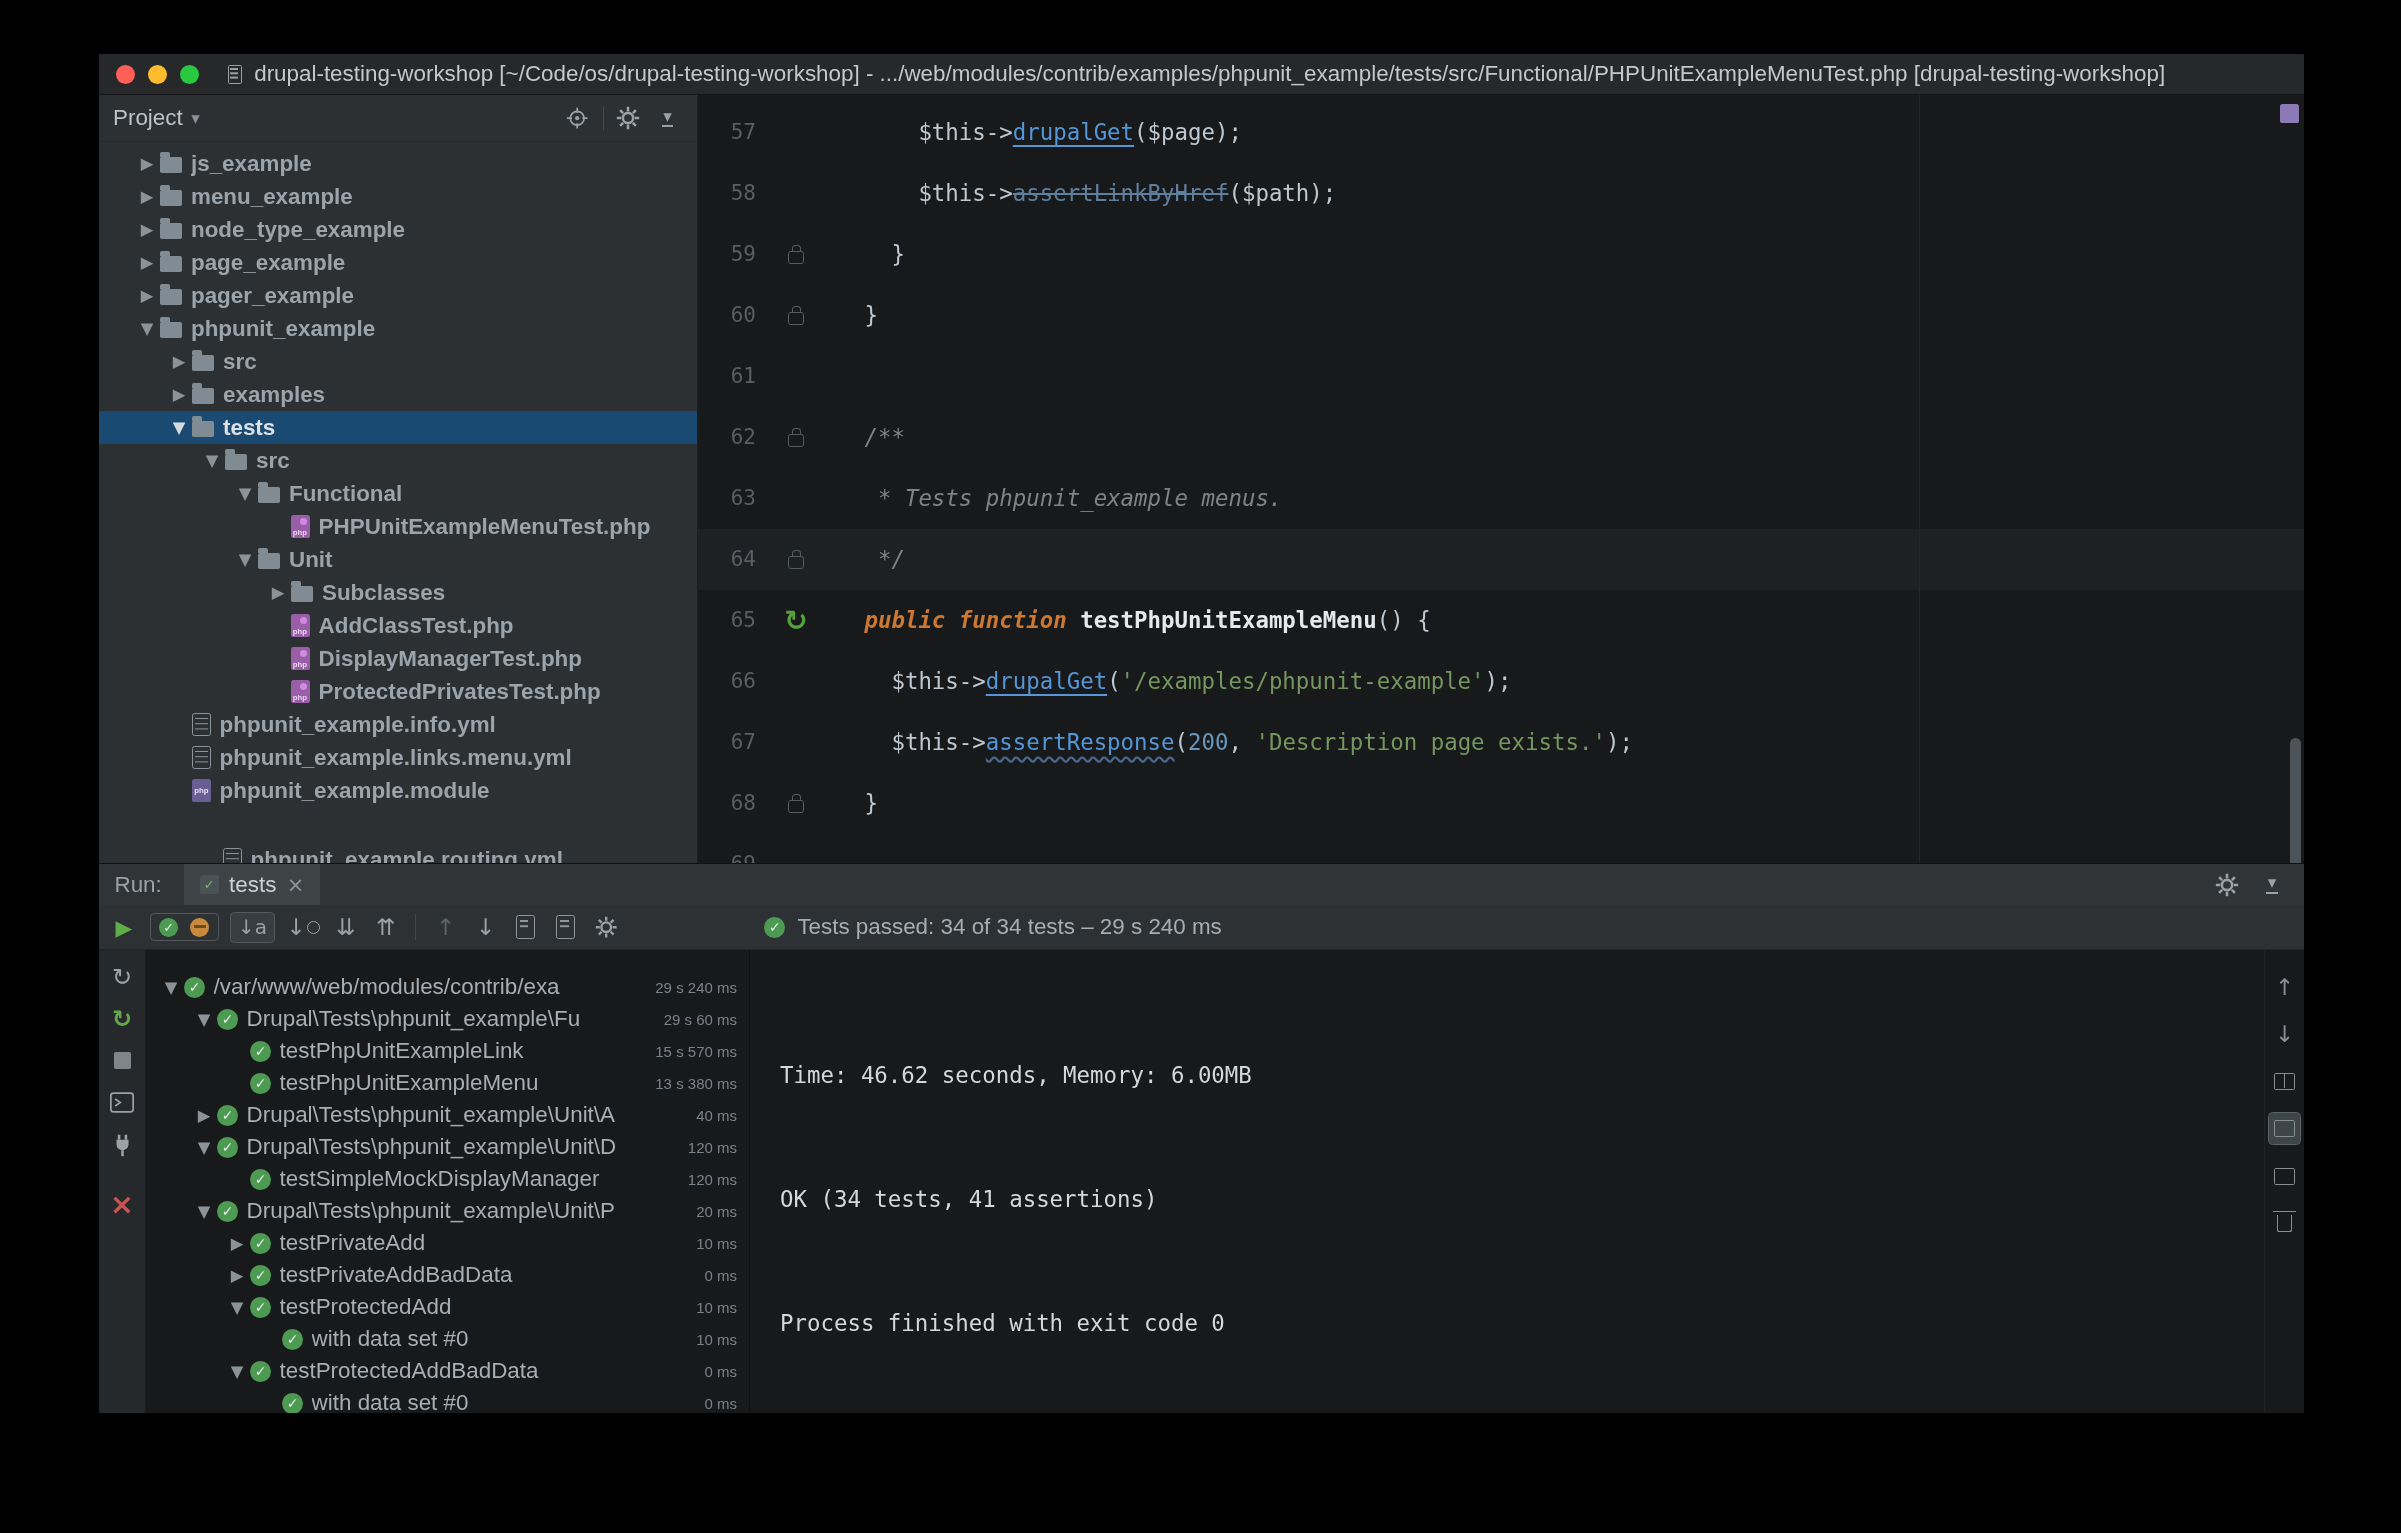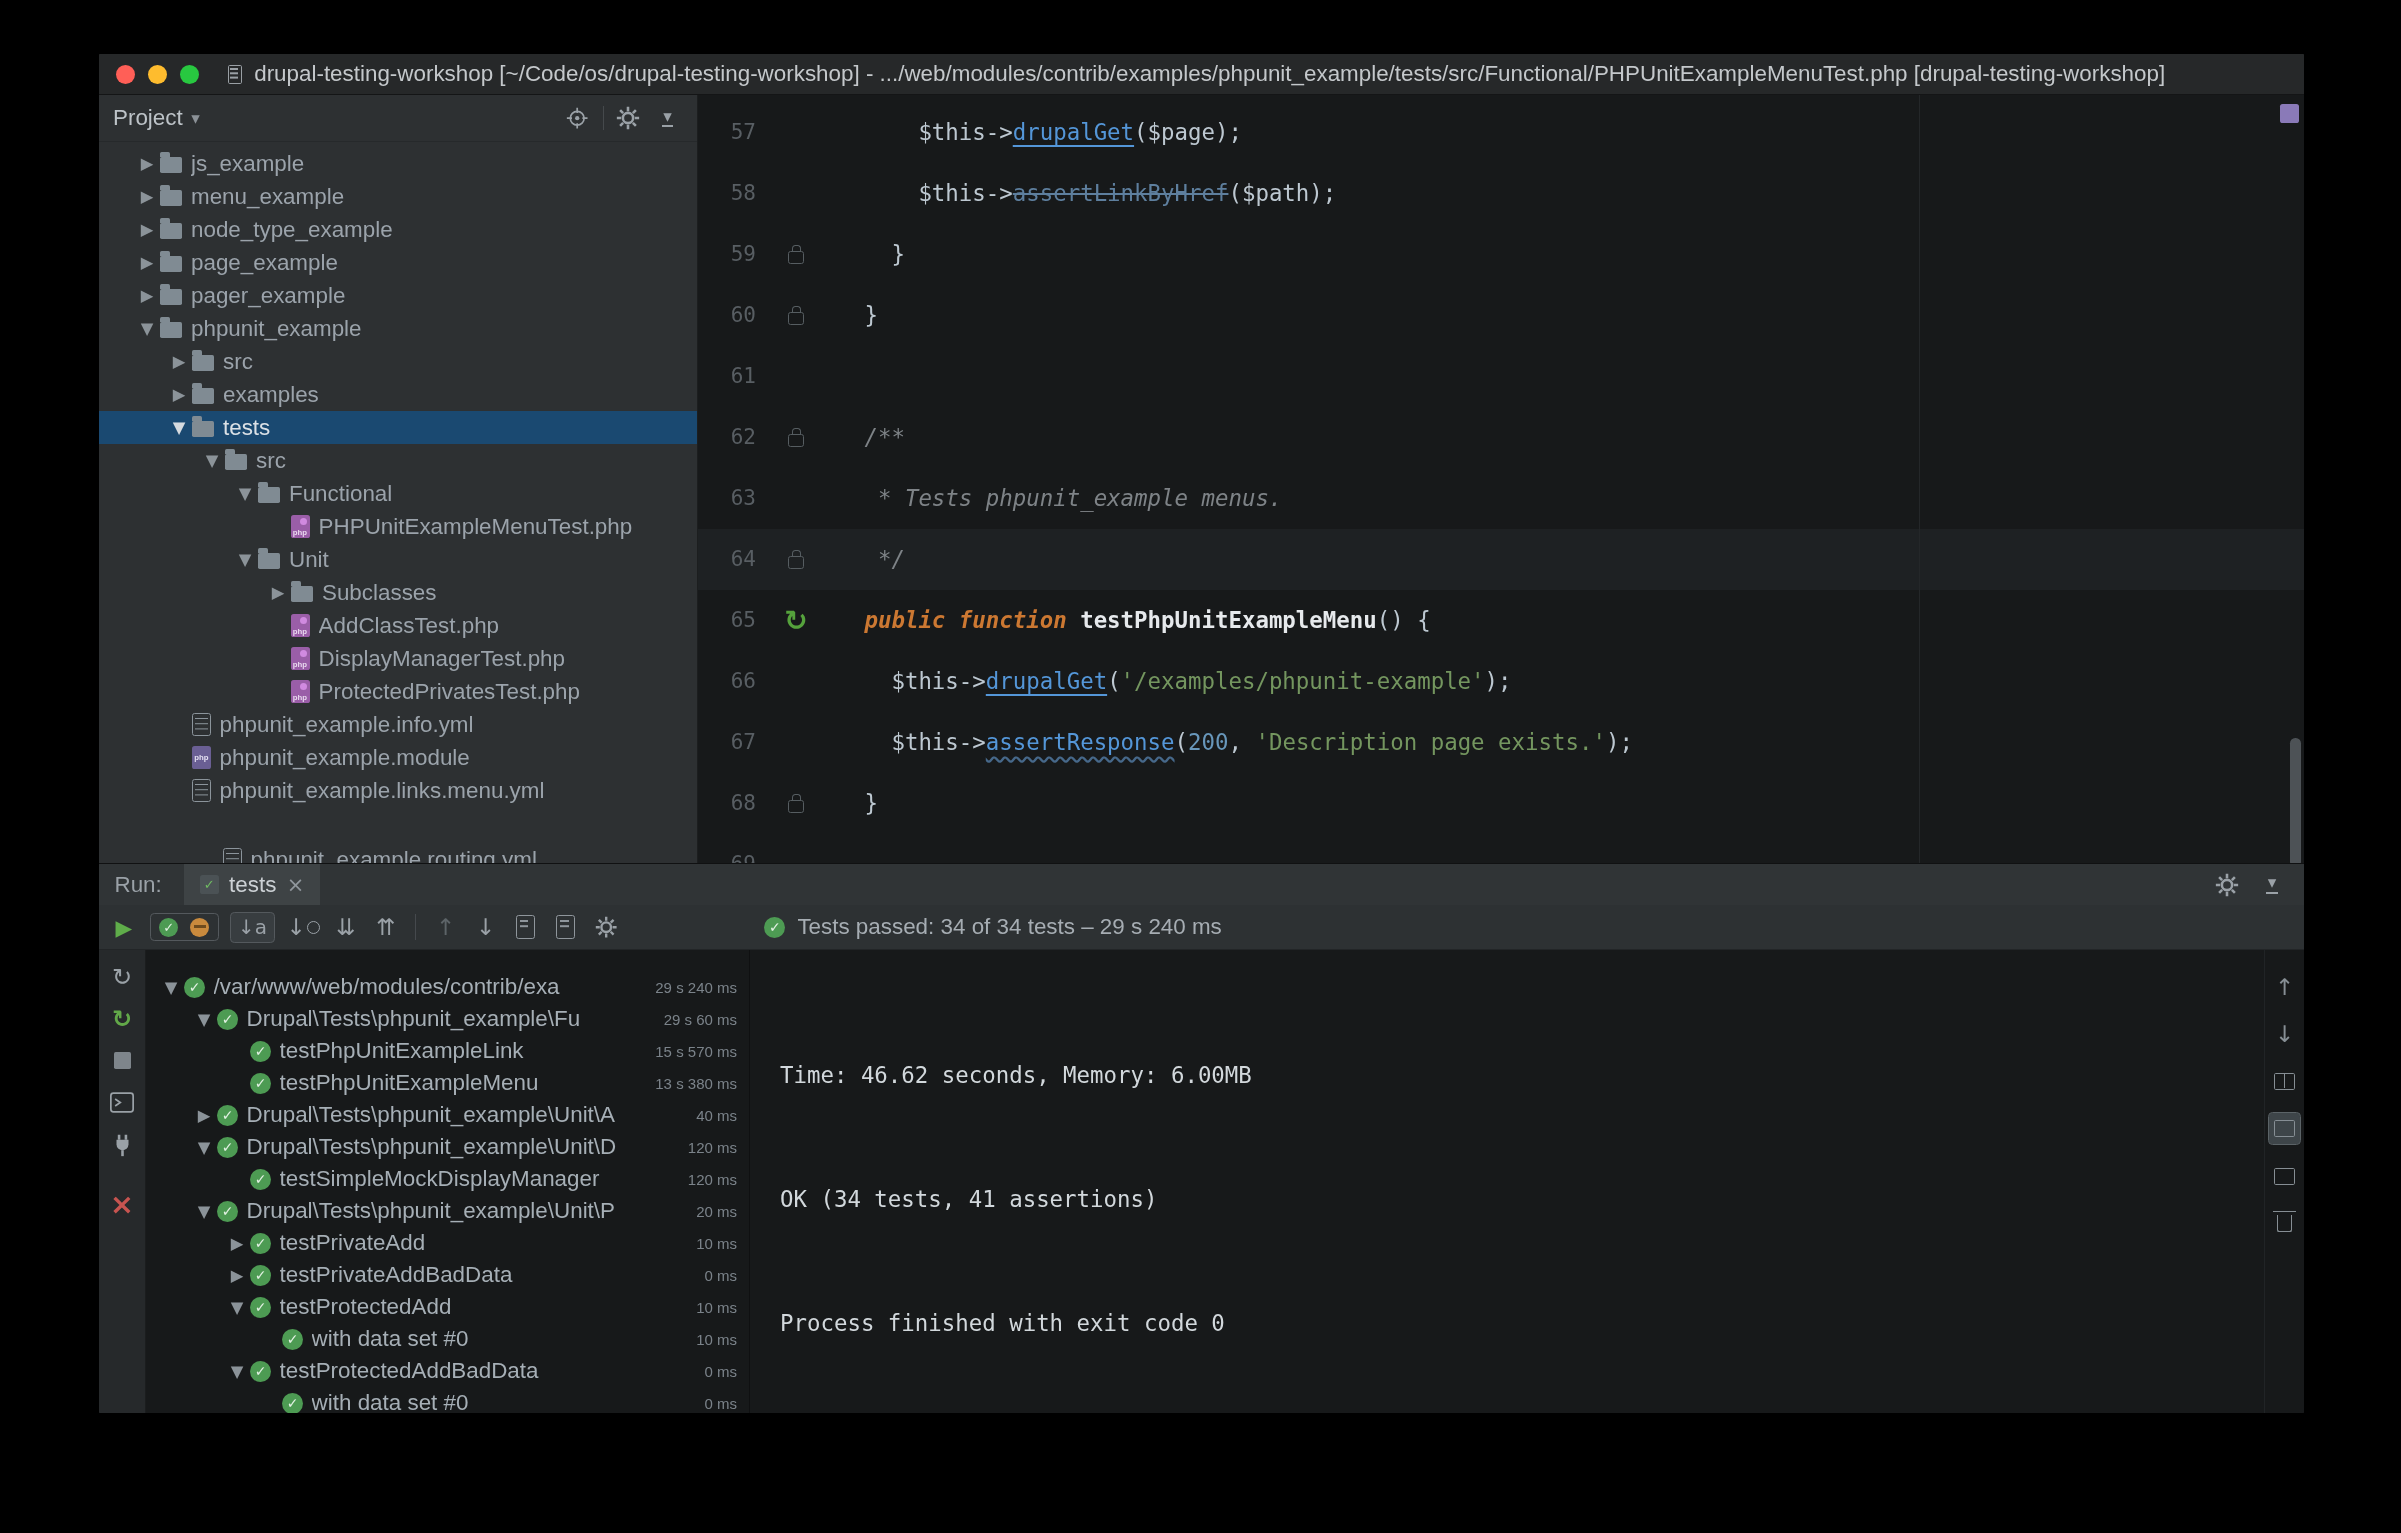--- a/index.html
+++ b/index.html
@@ -24,21 +24,21 @@
   .ph-caret{font-size:17px;color:#8b9197;margin-left:8.6px;font-family:"DejaVu Sans",sans-serif;}
   .ph-spacer{flex:1;}
   .ph-ic{width:31px;height:31px;display:flex;align-items:center;justify-content:center;margin-left:8.6px;}
   .ph-sep{width:0.9px;height:24px;background:#45494c;margin-left:10.4px;}
   .hideic{display:inline-flex;flex-direction:column;align-items:center;color:#9aa1a7;font-size:17px;border-bottom:2.6px solid #9aa1a7;padding:0 1.7px 0.9px 1.7px;font-family:"DejaVu Sans",sans-serif;line-height:15.5px;}
   .project-tree{flex:1;overflow:hidden;padding-top:5.2px;}
   .ptree-row{height:33px;display:flex;align-items:center;font-size:22.4px;color:#9ba3ab;white-space:nowrap;}
   .ptree-row.selected{background:#1a4971;color:#dbe1e6;}
   .tw-arrow{width:26px;flex:0 0 26px;color:#8b9399;font-size:16.4px;text-align:center;font-family:"DejaVu Sans",sans-serif;}
   .ptree-row.selected .tw-arrow{color:#d5dadf;}
-  .plabel{margin-left:8.6px;overflow:hidden;}
+  .plabel{margin-left:8.6px;overflow:hidden;font-weight:bold;}
   .fico{flex:none;display:flex;align-items:center;justify-content:center;}
   .fico.folder{width:22.4px;height:16.4px;background:#808b93;border-radius:1.7px;position:relative;margin-top:2.6px;}
   .fico.folder::before{content:"";position:absolute;top:-4.3px;left:0;width:9.5px;height:4.3px;background:#808b93;border-radius:1.7px 1.7px 0 0;}
   .fico.file-test{width:19px;height:23px;background:#9a5ea8;border-radius:2.6px;position:relative;}
   .fico.file-test::after{content:"php";position:absolute;left:1.7px;bottom:0.9px;font-size:7.8px;color:#e8d8ee;font-weight:bold;}
   .fico.file-test::before{content:"";position:absolute;right:2.6px;top:2.6px;width:7px;height:7px;border-radius:50%;background:#d08ae0;}
   .fico.file-yml{width:19px;height:23px;border:1.7px solid #8b949b;border-radius:2.6px;position:relative;background:#2d3032;}
   .fico.file-yml::after{content:"";position:absolute;left:1.7px;top:3.5px;right:1.7px;height:1.7px;background:#8b949b;box-shadow:0 5.2px 0 #8b949b,0 10.4px 0 #8b949b;}
   .fico.file-php{width:19px;height:23px;background:#6a5f94;border-radius:2.6px;font-size:7.8px;color:#e4e0f2;font-weight:bold;}
 
@@ -242,27 +242,27 @@
             <span class="fico file-test"></span>
             <span class="plabel">ProtectedPrivatesTest.php</span>
           </div>
           <div class="ptree-row" style="padding-left: 67px;">
             <span class="tw-arrow"></span>
             <span class="fico file-yml"></span>
             <span class="plabel">phpunit_example.info.yml</span>
           </div>
           <div class="ptree-row" style="padding-left: 67px;">
             <span class="tw-arrow"></span>
+            <span class="fico file-yml"></span>
+            <span class="plabel">phpunit_example.links.menu.yml</span>
+          </div>
+          <div class="ptree-row" style="padding-left: 67px;">
+            <span class="tw-arrow"></span>
             <span class="fico file-php">php</span>
             <span class="plabel">phpunit_example.module</span>
-          </div>
-          <div class="ptree-row" style="padding-left: 67px;">
-            <span class="tw-arrow"></span>
-            <span class="fico file-yml"></span>
-            <span class="plabel">phpunit_example.links.menu.yml</span>
           </div>
           <div class="ptree-row" style="padding-left: 98px; margin-top: 36px;">
             <span class="tw-arrow"></span>
             <span class="fico file-yml"></span>
             <span class="plabel">phpunit_example.routing.yml</span>
           </div>
           <div class="ptree-row" style="padding-left: 35px;">
             <span class="tw-arrow">▶</span>
             <span class="fico folder"></span>
             <span class="plabel">plugin_type_example</span>

